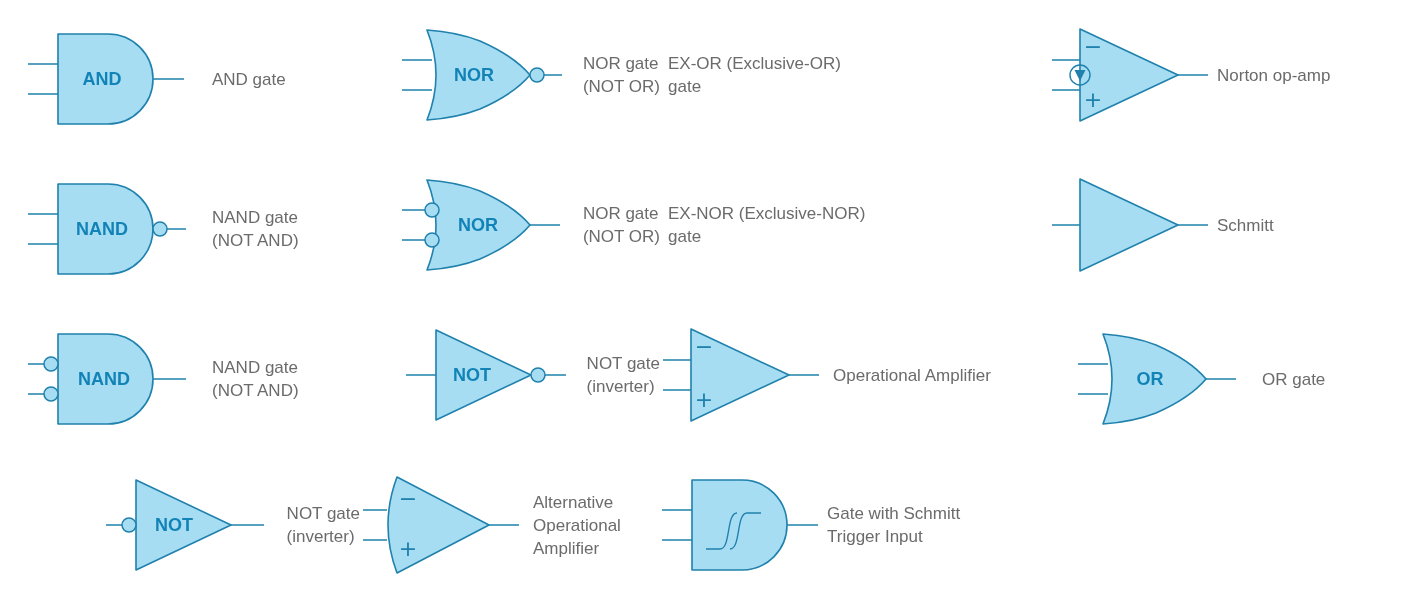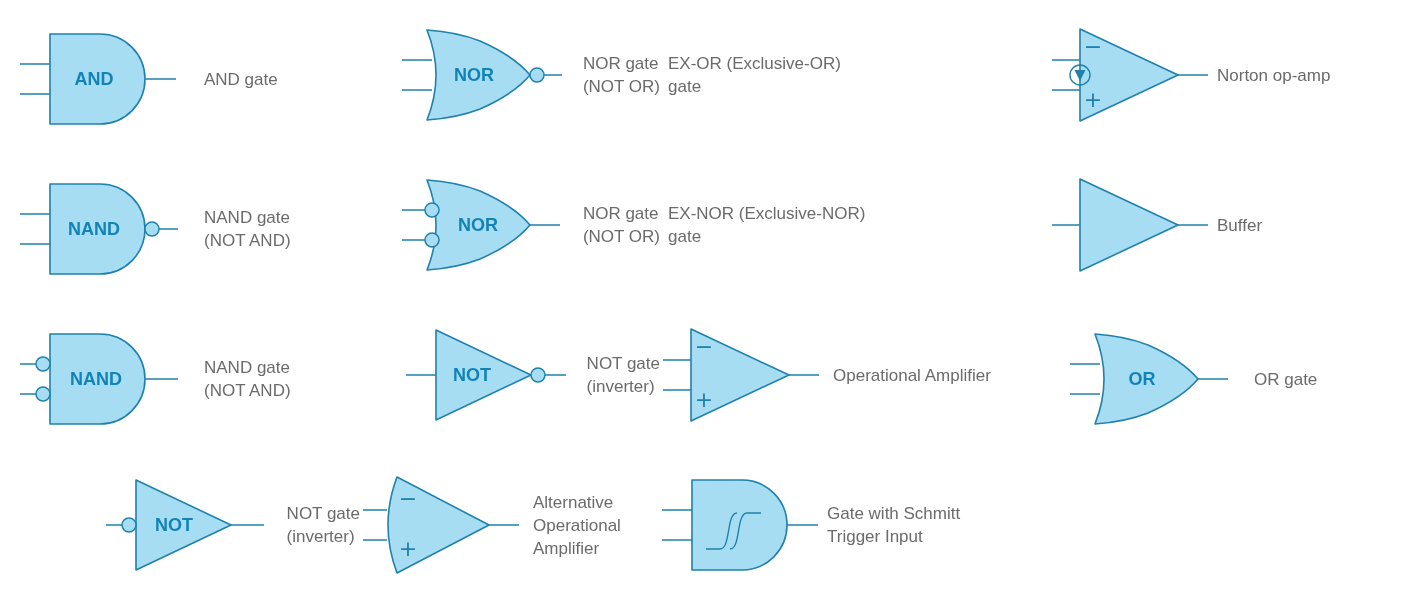--- a/index.html
+++ b/index.html
@@ -6,21 +6,21 @@
     --fill:#a6ddf3; --stroke:#1f81ac; --gate_text:#1283b6; --label_text:#6b6b6b;
   }
   *{box-sizing:border-box;}
   html,body{margin:0;padding:0;background:#ffffff;}
   .legend{
     width:1412px;height:600px;background:#ffffff;
     display:grid;grid-template-columns:360px 300px 390px 362px;grid-auto-rows:150px;
     font-family:"Liberation Sans", sans-serif;
   }
   .cell{display:flex;align-items:center;}
-  .c1{padding-left:20px;margin-top:8px;} .c2{padding-left:2px;justify-content:flex-end;} .c3{padding-left:3px;} .c4{padding-left:2px;}
+  .c1{padding-left:28px;margin-top:8px;} .c2{padding-left:2px;justify-content:flex-end;} .c3{padding-left:3px;} .c4{padding-left:2px;}
   .sym{flex:0 0 165px;width:165px;height:120px;}
   .sym svg{display:block;width:165px;height:120px;overflow:visible;}
   .c1 .label{margin-left:19px;} .c2 .label{margin-left:16px;} .c3 .label{margin-left:5px;} .c4 .label{margin-left:0px;}
   .label{
     color:var(--label_text);font-size:17px;line-height:23px;white-space:pre-line;
   }
   .body{fill:var(--fill);stroke:var(--stroke);stroke-width:1.6;stroke-linejoin:round;}
   .wire{fill:none;stroke:var(--stroke);stroke-width:1.5;}
   .bub{fill:var(--fill);stroke:var(--stroke);stroke-width:1.5;}
   .mark{fill:none;stroke:var(--stroke);stroke-width:1.4;stroke-linejoin:miter;}
@@ -118,21 +118,21 @@
 gate</div>
   </div>
 
   <div class="cell c4">
     <div class="sym">
       <svg viewBox="0 0 165 120">
         <path class="wire" d="M0 60 H28 M126 60 H156"></path>
         <use href="#p-amp" class="body"></use>
       </svg>
     </div>
-    <div class="label">Buffer</div>
+    <div class="label">Schmitt</div>
   </div>
 
   <div class="cell c1">
     <div class="sym">
       <svg viewBox="0 0 165 120">
         <path class="wire" d="M0 45 H16 M0 75 H16 M125 60 H158"></path>
         <use href="#p-and" class="body"></use>
         <circle class="bub" cx="23" cy="45" r="7"></circle>
         <circle class="bub" cx="23" cy="75" r="7"></circle>
         <text class="gtext" x="76" y="66" text-anchor="middle">NAND</text>

